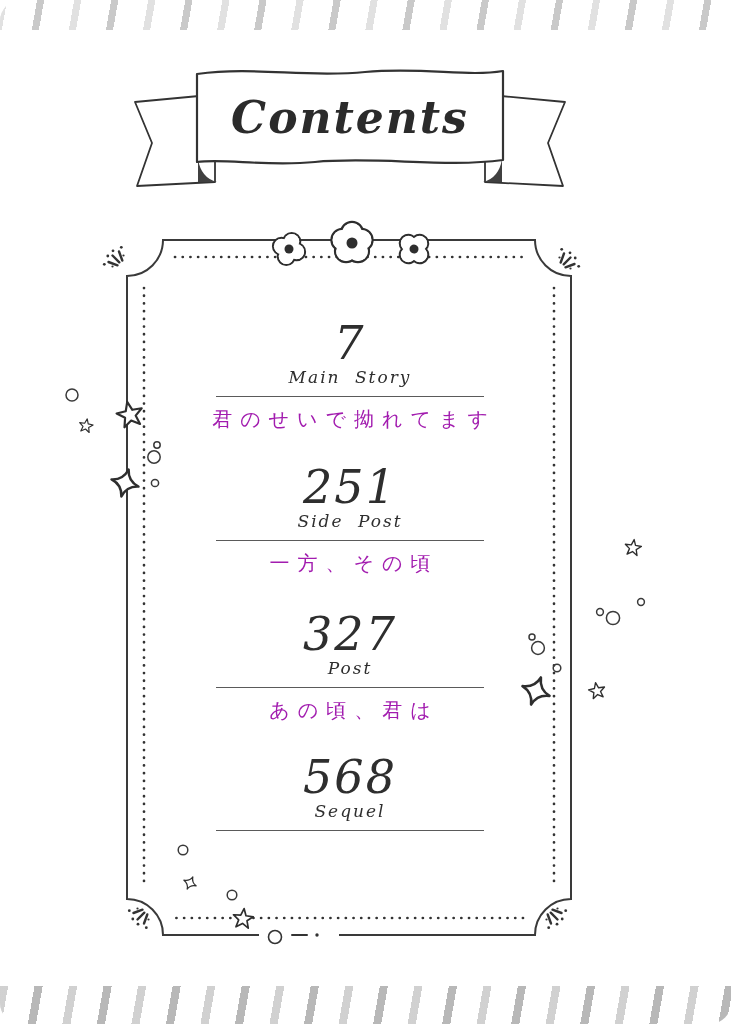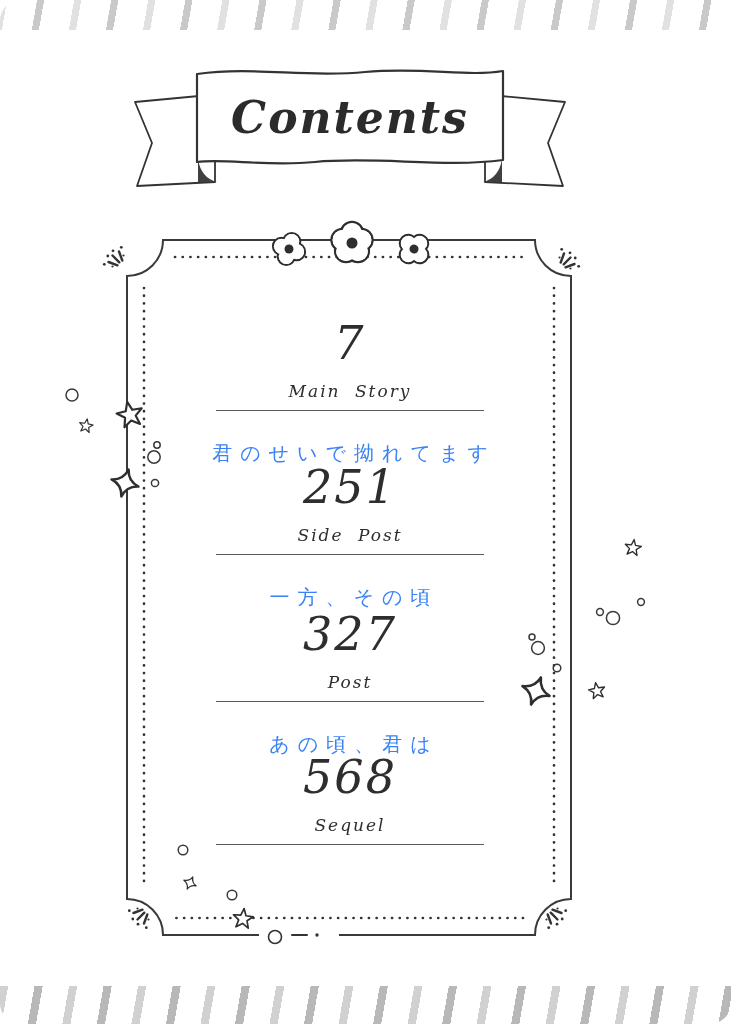--- a/index.html
+++ b/index.html
@@ -37,29 +37,29 @@
   
   .frame-svg { position:absolute; left:60px; top:195px; }
   
   .toc-entry { position:absolute; left:160px; width:380px; text-align:center; }
   .toc-num {
     font-family:"DejaVu Serif", serif; font-style:italic; font-weight:normal;
     font-size:46px; line-height:50px; color:#2e2e2e; letter-spacing:2px;
   }
   .toc-label {
     font-family:"DejaVu Serif", serif; font-style:italic;
-    font-size:17px; line-height:18px; margin-top:14px;
+    font-size:17px; line-height:18px; margin-top:0;
     letter-spacing:2px; word-spacing:7px; color:#2e2e2e;
   }
   .toc-rule {
     width:268px; margin:10px auto 0 auto; height:0;
     border-top:1.5px solid #5a5a5a;
   }
   .toc-title {
-    margin-top:29px; font-size:20px; letter-spacing:8px; color:#3b82f6;
+    margin-top:9px; font-size:20px; letter-spacing:8px; color:#a21caf;
     font-family:Liberation Serif, serif; white-space:nowrap;
     text-indent:8px;
   }
   .e1 { top:318px; } .e2 { top:462px; } .e3 { top:609px; } .e4 { top:752px; }
   svg .ln { stroke:var(--ink); fill:none; stroke-linecap:round; }
 </style>
 </head>
 <body>
 
 <div id="stage">

